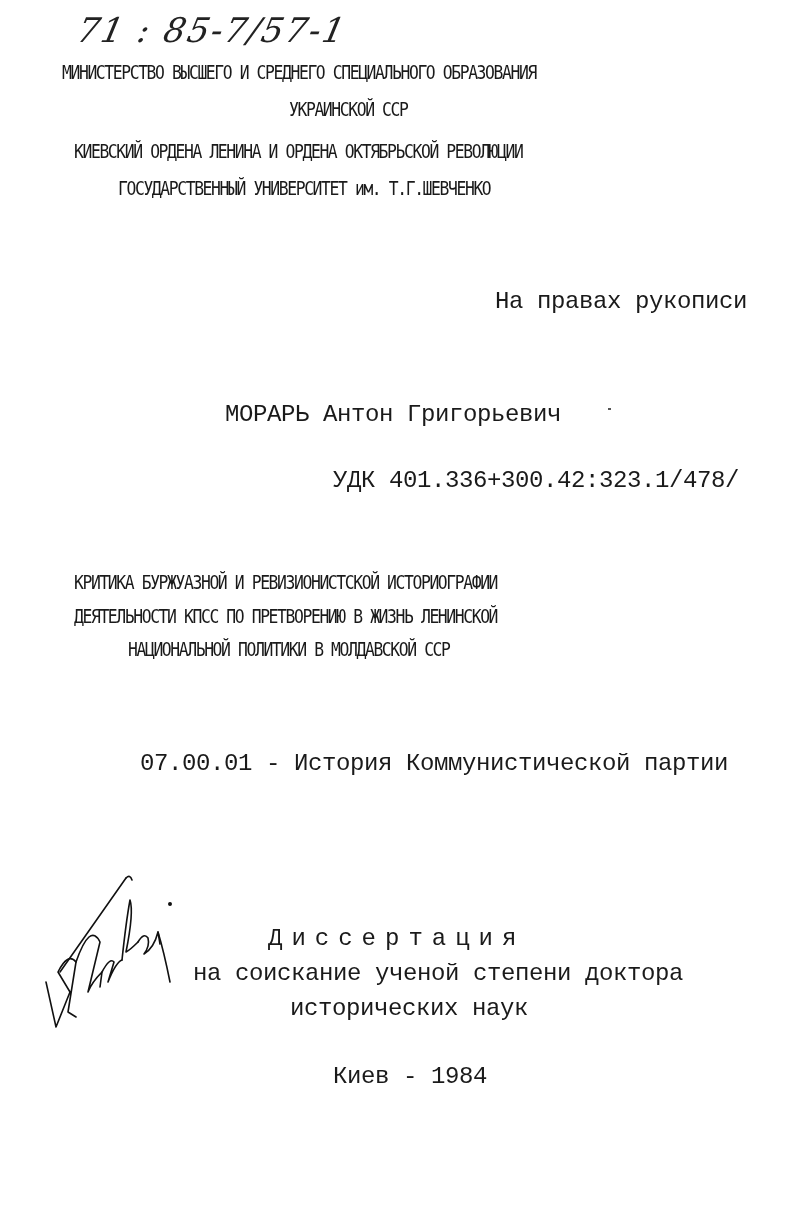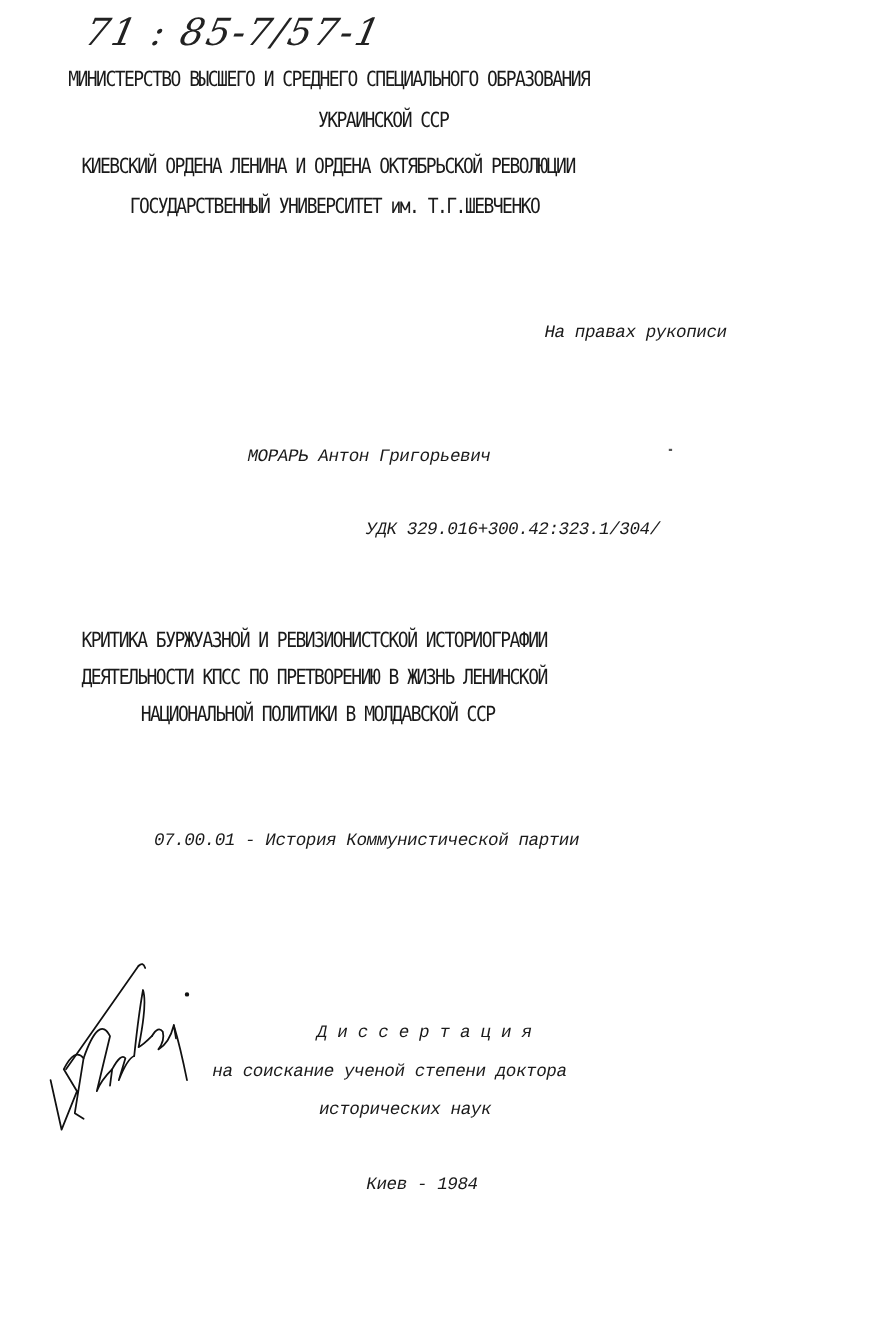--- a/index.html
+++ b/index.html
@@ -31,27 +31,25 @@
     }
     .caps {
       font-family: "DejaVu Sans Mono", "Liberation Mono", monospace;
       font-size: 19px;
       letter-spacing: -1.6px;
       transform: scaleX(0.86);
       transform-origin: left center;
     }
     .lower {
       font-family: "Liberation Mono", "DejaVu Sans Mono", monospace;
-      font-size: 16px;
+      font-size: 24px;
       letter-spacing: -0.4px;
-      font-style: italic;
     }
     .spaced {
       letter-spacing: 9px;
-      margin-left: 20px;
     }
     .handwritten {
       position: absolute;
       left: 78px;
       top: 10px;
       font-family: "DejaVu Serif", "Liberation Serif", serif;
       font-style: italic;
       font-size: 34px;
       line-height: 40px;
       color: #222;
@@ -83,21 +81,21 @@
   <div class="line caps" style="left:289px; top:97px;">УКРАИНСКОЙ ССР</div>
 
   <div class="line caps" style="left:74px; top:139px;">КИЕВСКИЙ ОРДЕНА ЛЕНИНА И ОРДЕНА ОКТЯБРЬСКОЙ РЕВОЛЮЦИИ</div>
   <div class="line caps" style="left:118px; top:176px;">ГОСУДАРСТВЕННЫЙ УНИВЕРСИТЕТ им. Т.Г.ШЕВЧЕНКО</div>
 
   <div class="line lower" style="left:495px; top:290px;">На правах рукописи</div>
 
   <div class="line lower" style="left:225px; top:403px;text-align:right;">МОРАРЬ Антон Григорьевич</div>
   <div class="speck" style="left:608px; top:408px;"></div>
 
-  <div class="line lower" style="left:333px; top:469px;">УДК 329.016+300.42:323.1/304/</div>
+  <div class="line lower" style="left:333px; top:469px;">УДК 401.336+300.42:323.1/478/</div>
 
   <div class="line caps" style="left:74px; top:570px;">КРИТИКА БУРЖУАЗНОЙ И РЕВИЗИОНИСТСКОЙ ИСТОРИОГРАФИИ</div>
   <div class="line caps" style="left:74px; top:604px;">ДЕЯТЕЛЬНОСТИ КПСС ПО ПРЕТВОРЕНИЮ В ЖИЗНЬ ЛЕНИНСКОЙ</div>
   <div class="line caps" style="left:128px; top:637px;">НАЦИОНАЛЬНОЙ ПОЛИТИКИ В МОЛДАВСКОЙ ССР</div>
 
   <div class="line lower" style="left:140px; top:752px;">07.00.01 - История Коммунистической партии</div>
 
   <div class="line lower spaced" style="left:268px; top:927px;">Диссертация</div>
   <div class="line lower" style="left:193px; top:962px;">на соискание ученой степени доктора</div>
   <div class="line lower" style="left:290px; top:997px;">исторических наук</div>

